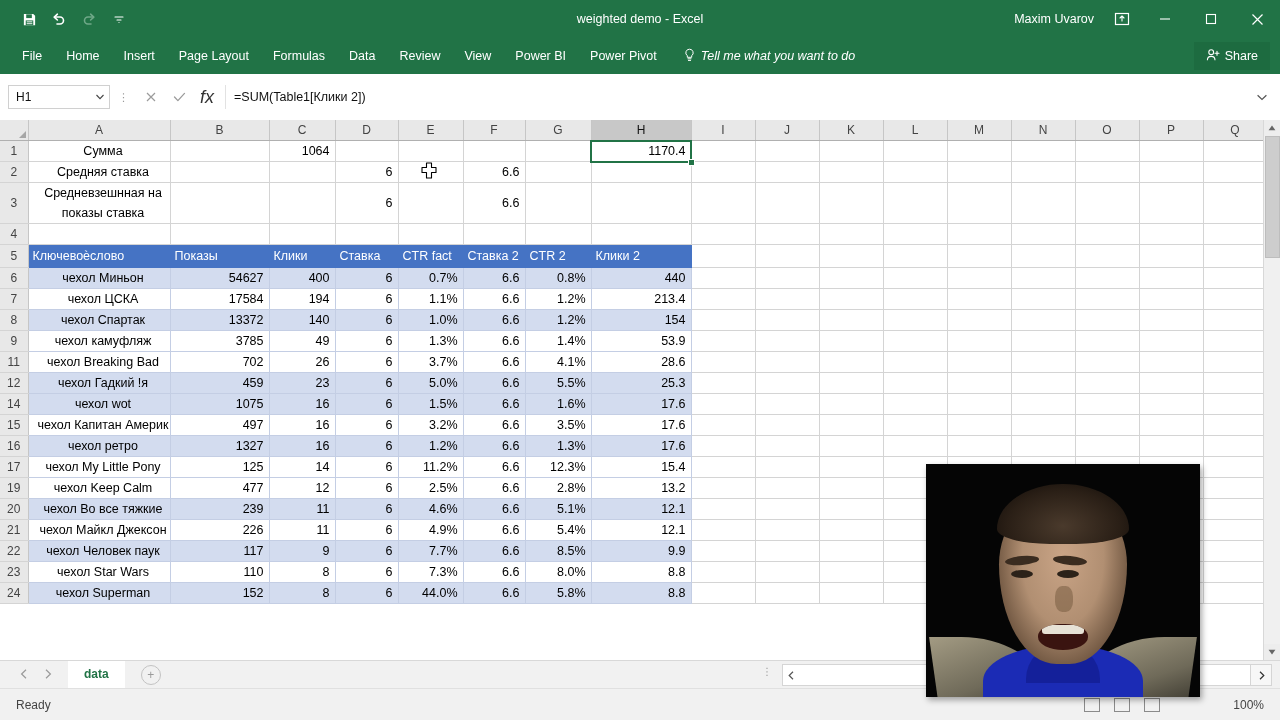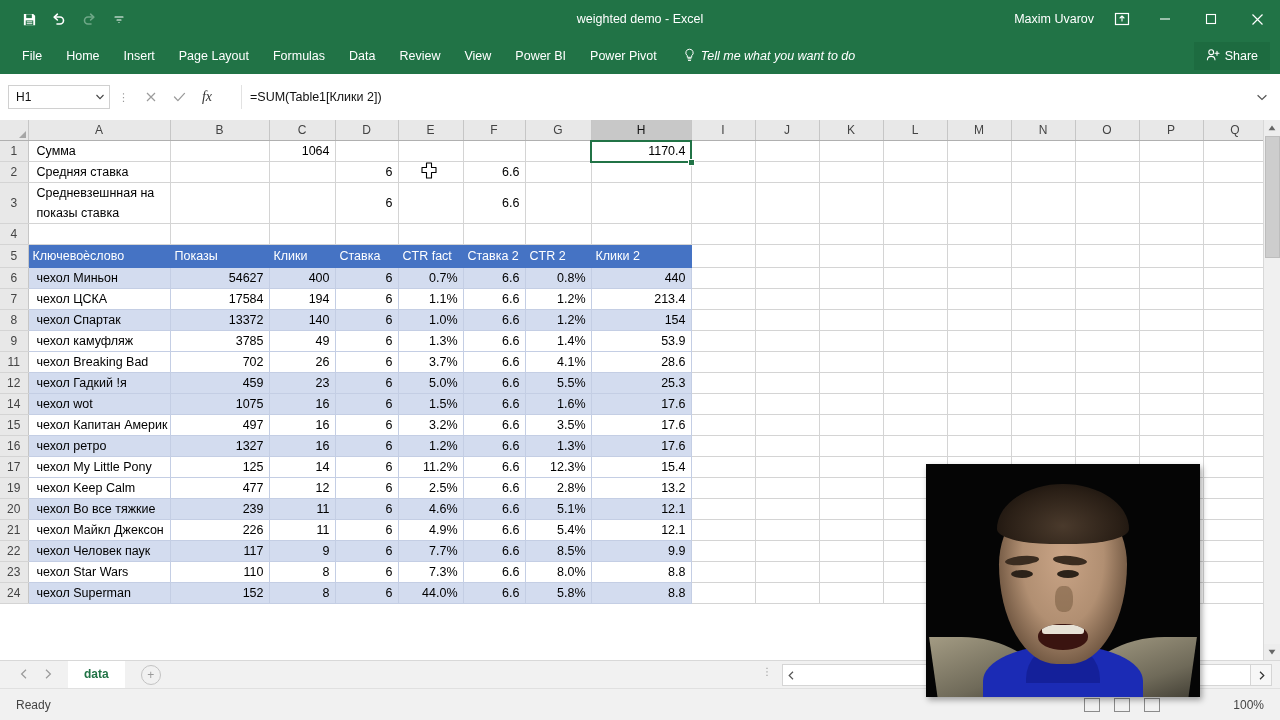--- a/index.html
+++ b/index.html
@@ -123,29 +123,29 @@
     margin: 0 8px;
     color: #9a9a9a; font-size: 11px;
     letter-spacing: 0;
     line-height: 10px;
   }
   .fb-icon {
     width: 28px; height: 24px;
     display: flex; align-items: center; justify-content: center;
     color: #9b9b9b; font-size: 13px;
   }
-  .fb-icon.fx { color: #333; font-style: italic; font-family: Liberation Serif, serif; font-size: 14px;}
+  .fb-icon.fx { color: #333; font-style: italic; font-family: Liberation Sans, sans-serif; font-size: 18px;}
   .fb-input {
     flex: 1;
     height: 24px;
     display: flex; align-items: center;
     font-size: 12.5px; color: #111;
     padding-left: 8px;
     border-left: 1px solid #e2e2e2;
-    margin-left: 20px;
+    margin-left: 4px;
   }
   .fb-expand {
     width: 24px; height: 24px;
     display: flex; align-items: center; justify-content: center;
     color: #555; font-size: 10px;
     margin-right: 6px;
   }
 
   
   .gridwrap {
@@ -200,21 +200,21 @@
     background: #e8e8e8;
     text-align: center;
     font-size: 12px;
     color: #444;
     border-right: 1px solid #c6c6c6 !important;
     border-bottom: 1px solid #d4d4d4 !important;
     vertical-align: middle;
   }
   .cell { vertical-align: middle; }
   .cell.num { text-align: right; padding-right: 5px; }
-  .cell.txt { text-align: left; padding-left: 8px; }
+  .cell.txt { text-align: center; padding-left: 8px; }
   .cell.empty { }
 
   
   .tblhead {
     background: #4573c4;
     color: #ffffff;
     font-weight: bold;
     border-right: 1px solid #4573c4 !important;
     border-bottom: 1px solid #4573c4 !important;
   }

